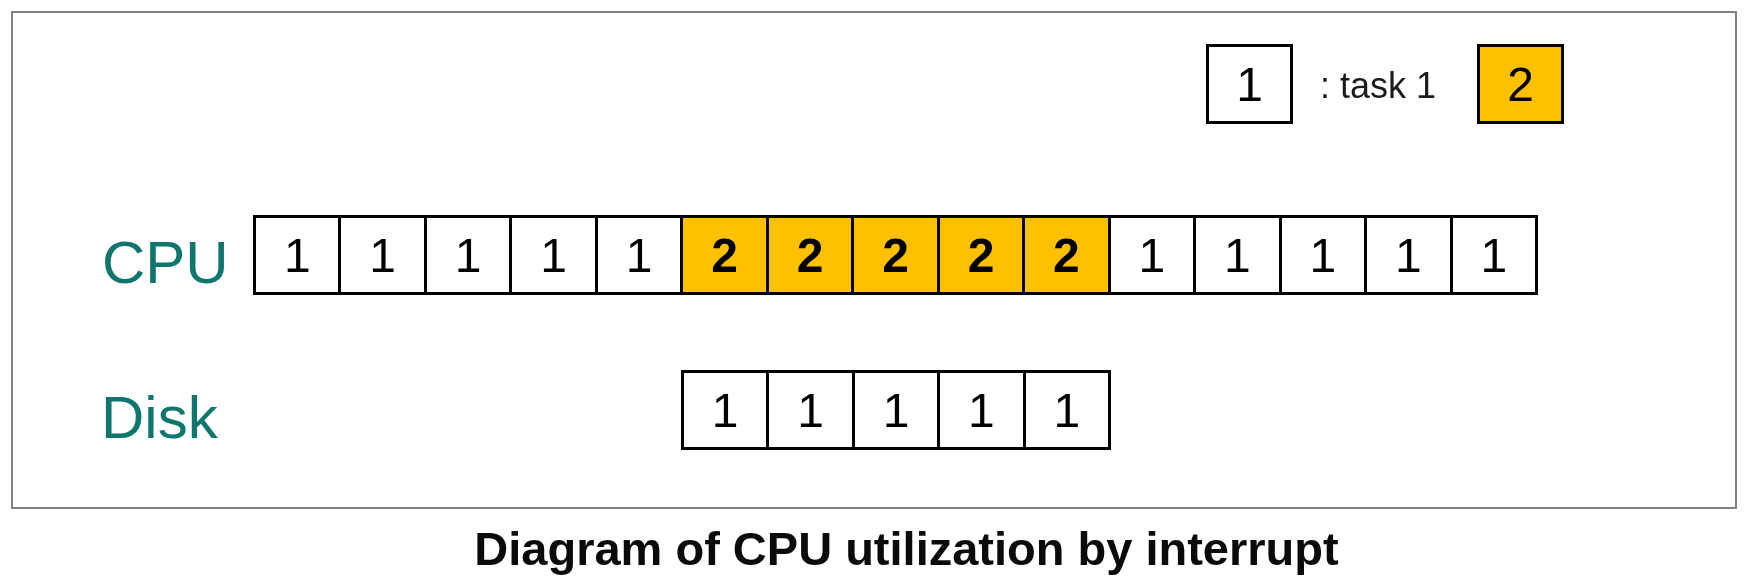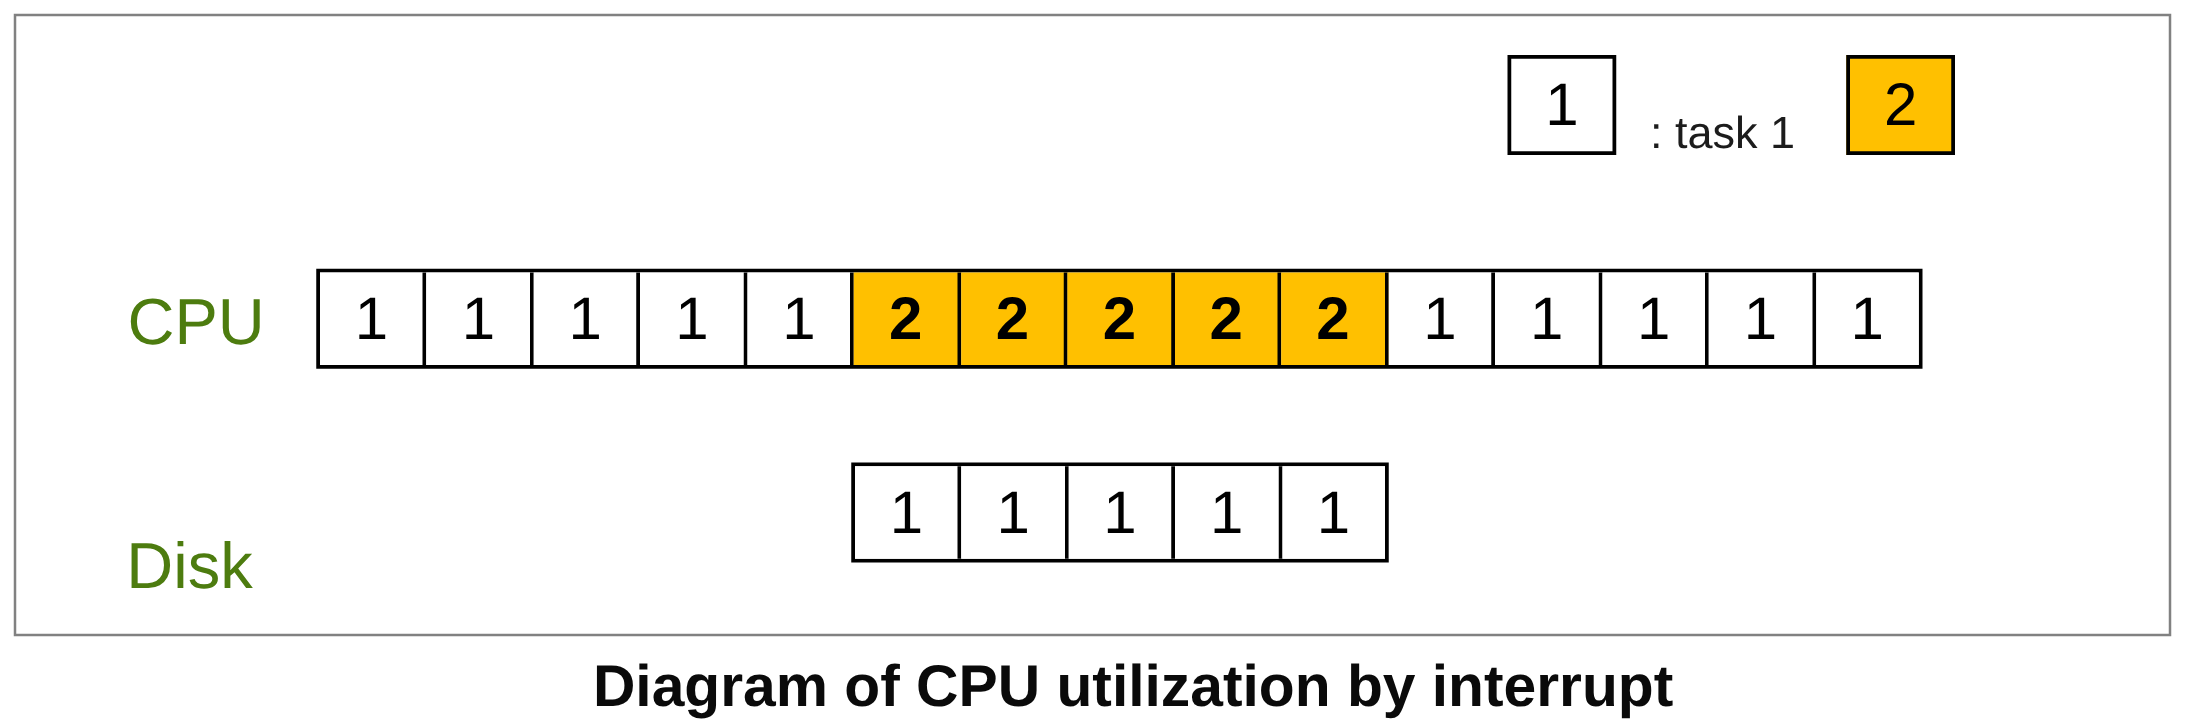--- a/index.html
+++ b/index.html
@@ -34,31 +34,31 @@
   .legend-box.b2 { left: 1477px; top: 44px; }
   .legend-text {
     position: absolute;
     top: 63px;
     height: 46px;
     display: flex; align-items: center;
     font-size: 36px;
     white-space: pre;
     color: #1c1c1c;
   }
-  .legend-text.t1 { left: 1320px; margin-top: 20px; }
+  .legend-text.t1 { left: 1320px; }
   .legend-text.t2 { left: 1591px; }
   
   .row-label {
     position: absolute;
-    font-size: 52px;
-    color: #4d7c0f;
+    font-size: 60px;
+    color: #0f766e;
     letter-spacing: 0px;
   }
   .row-label.cpu  { left: 102px; top: 228px; }
-  .row-label.disk { left: 101px; top: 383px; margin-top: 40px; }
+  .row-label.disk { left: 101px; top: 383px; }
   
   .bar {
     position: absolute;
     display: flex;
     border: 3px solid #000000;
     box-sizing: border-box;
     height: 80px;
     background: #ffffff;
   }
   .bar.cpu  { left: 253px; top: 215px; width: 1285px; }

